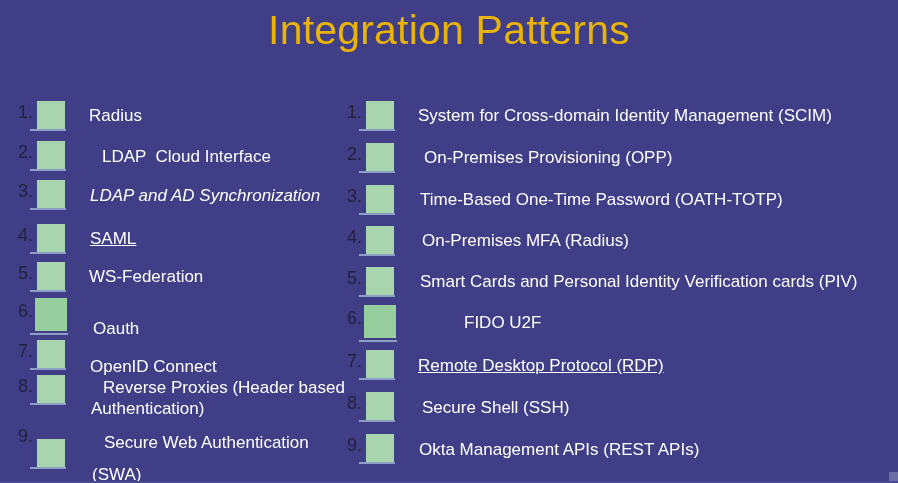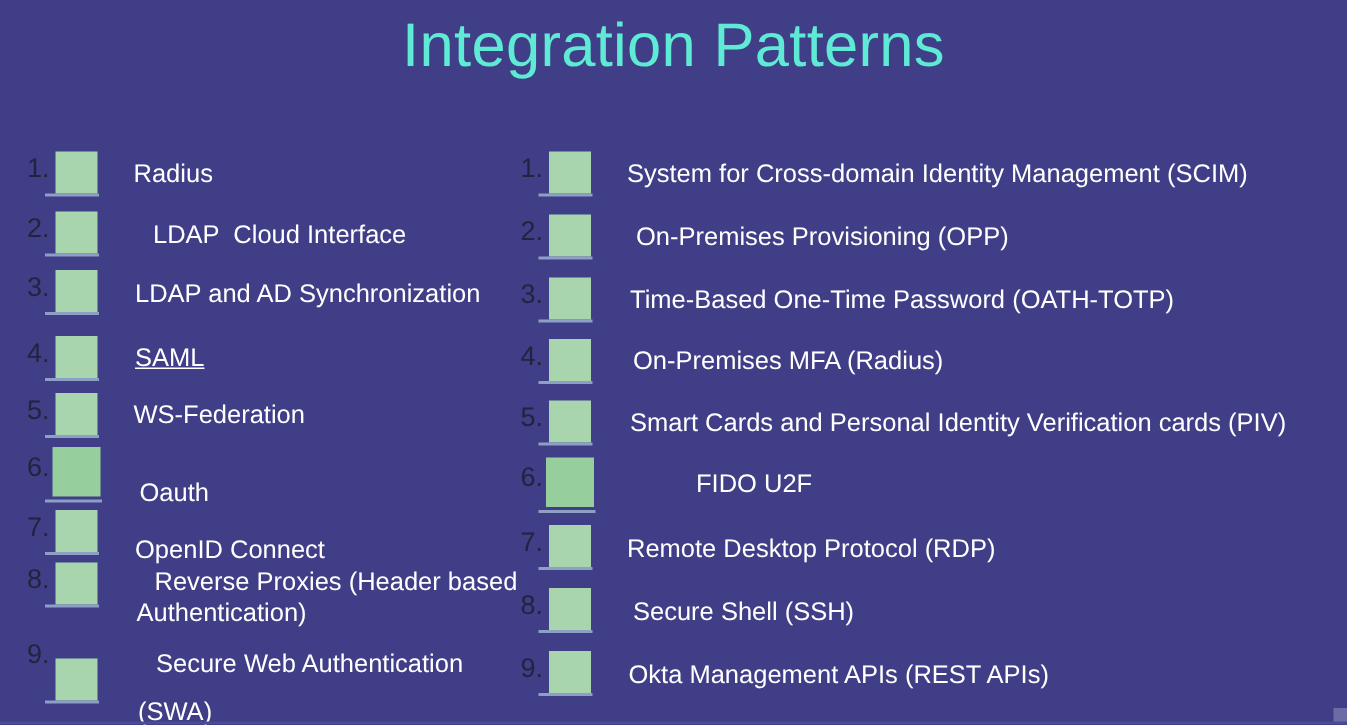--- a/index.html
+++ b/index.html
@@ -21,21 +21,21 @@
     overflow: hidden;
   }
 
   
   #title {
     position: absolute;
     left: 0;
     top: 6px;
     width: 898px;
     text-align: center;
-    color: #5eead4;
+    color: #eab308;
     font-size: 41px;
     font-weight: 300;
     letter-spacing: 0.2px;
     line-height: 48px;
     white-space: pre;
   }
 
   
   .column {
     position: absolute;
@@ -156,21 +156,21 @@
       </div>
       <div class="label" style="left:74px; top:5px; width:250px;margin-left:12px;">LDAP  Cloud Interface</div>
     </div>
 
     <div class="row" style="left:16px; top:180px;">
       <div class="marker">
         <span class="num">3.</span>
         <span class="sq"></span>
         <span class="uline"></span>
       </div>
-      <div class="label" style="left:74px; top:5px; width:270px;">LDAP and AD Synchronization</div>
+      <div class="label" style="left:74px; top:5px; width:270px;font-style:italic;">LDAP and AD Synchronization</div>
     </div>
 
     <div class="row" style="left:16px; top:224px;">
       <div class="marker">
         <span class="num">4.</span>
         <span class="sq"></span>
         <span class="uline"></span>
       </div>
       <div class="label" style="left:74px; top:4px; width:250px;text-decoration:underline;">SAML</div>
     </div>
@@ -277,21 +277,21 @@
       </div>
       <div class="label" style="left:73px; top:5px; width:470px;margin-left:46px;">FIDO U2F</div>
     </div>
 
     <div class="row" style="left:10px; top:350px;">
       <div class="marker">
         <span class="num">7.</span>
         <span class="sq"></span>
         <span class="uline"></span>
       </div>
-      <div class="label" style="left:73px; top:5px; width:470px;">Remote Desktop Protocol (RDP)</div>
+      <div class="label" style="left:73px; top:5px; width:470px;text-decoration:underline;">Remote Desktop Protocol (RDP)</div>
     </div>
 
     <div class="row" style="left:10px; top:392px;">
       <div class="marker">
         <span class="num">8.</span>
         <span class="sq"></span>
         <span class="uline"></span>
       </div>
       <div class="label" style="left:77px; top:5px; width:470px;">Secure Shell (SSH)</div>
     </div>

